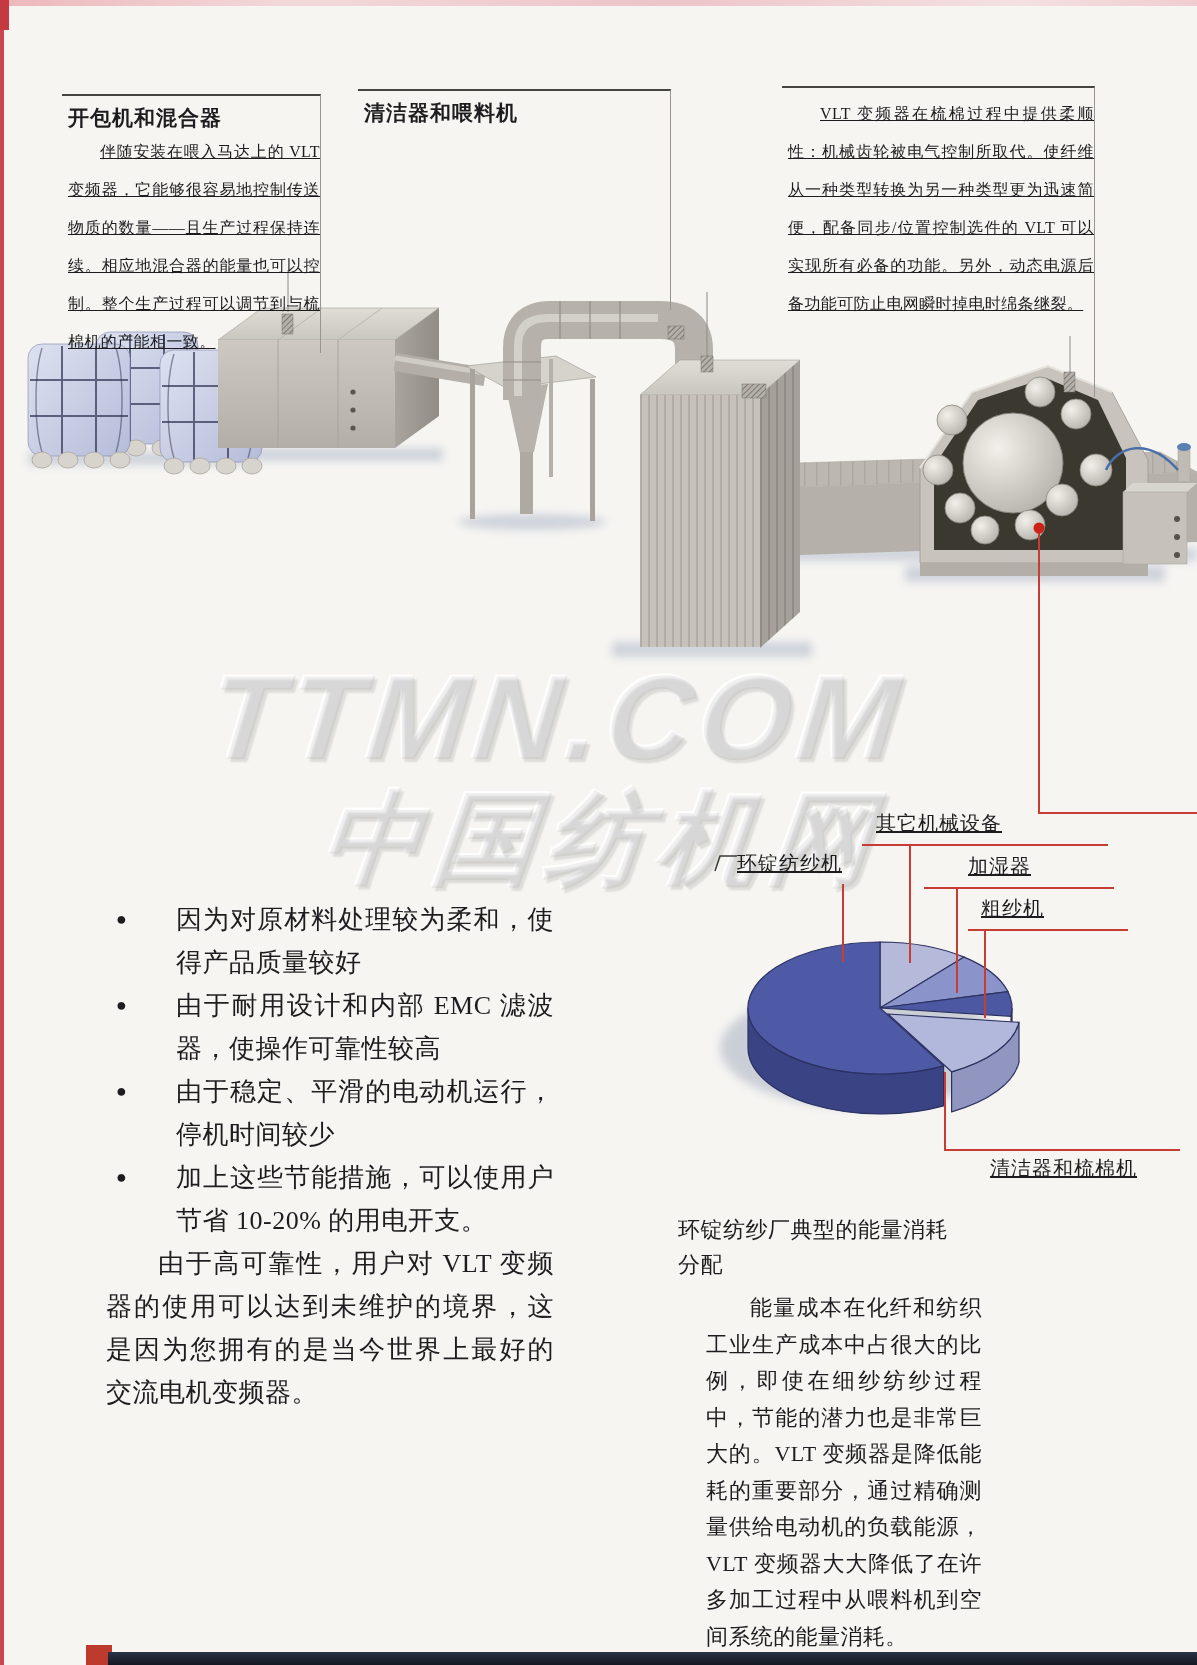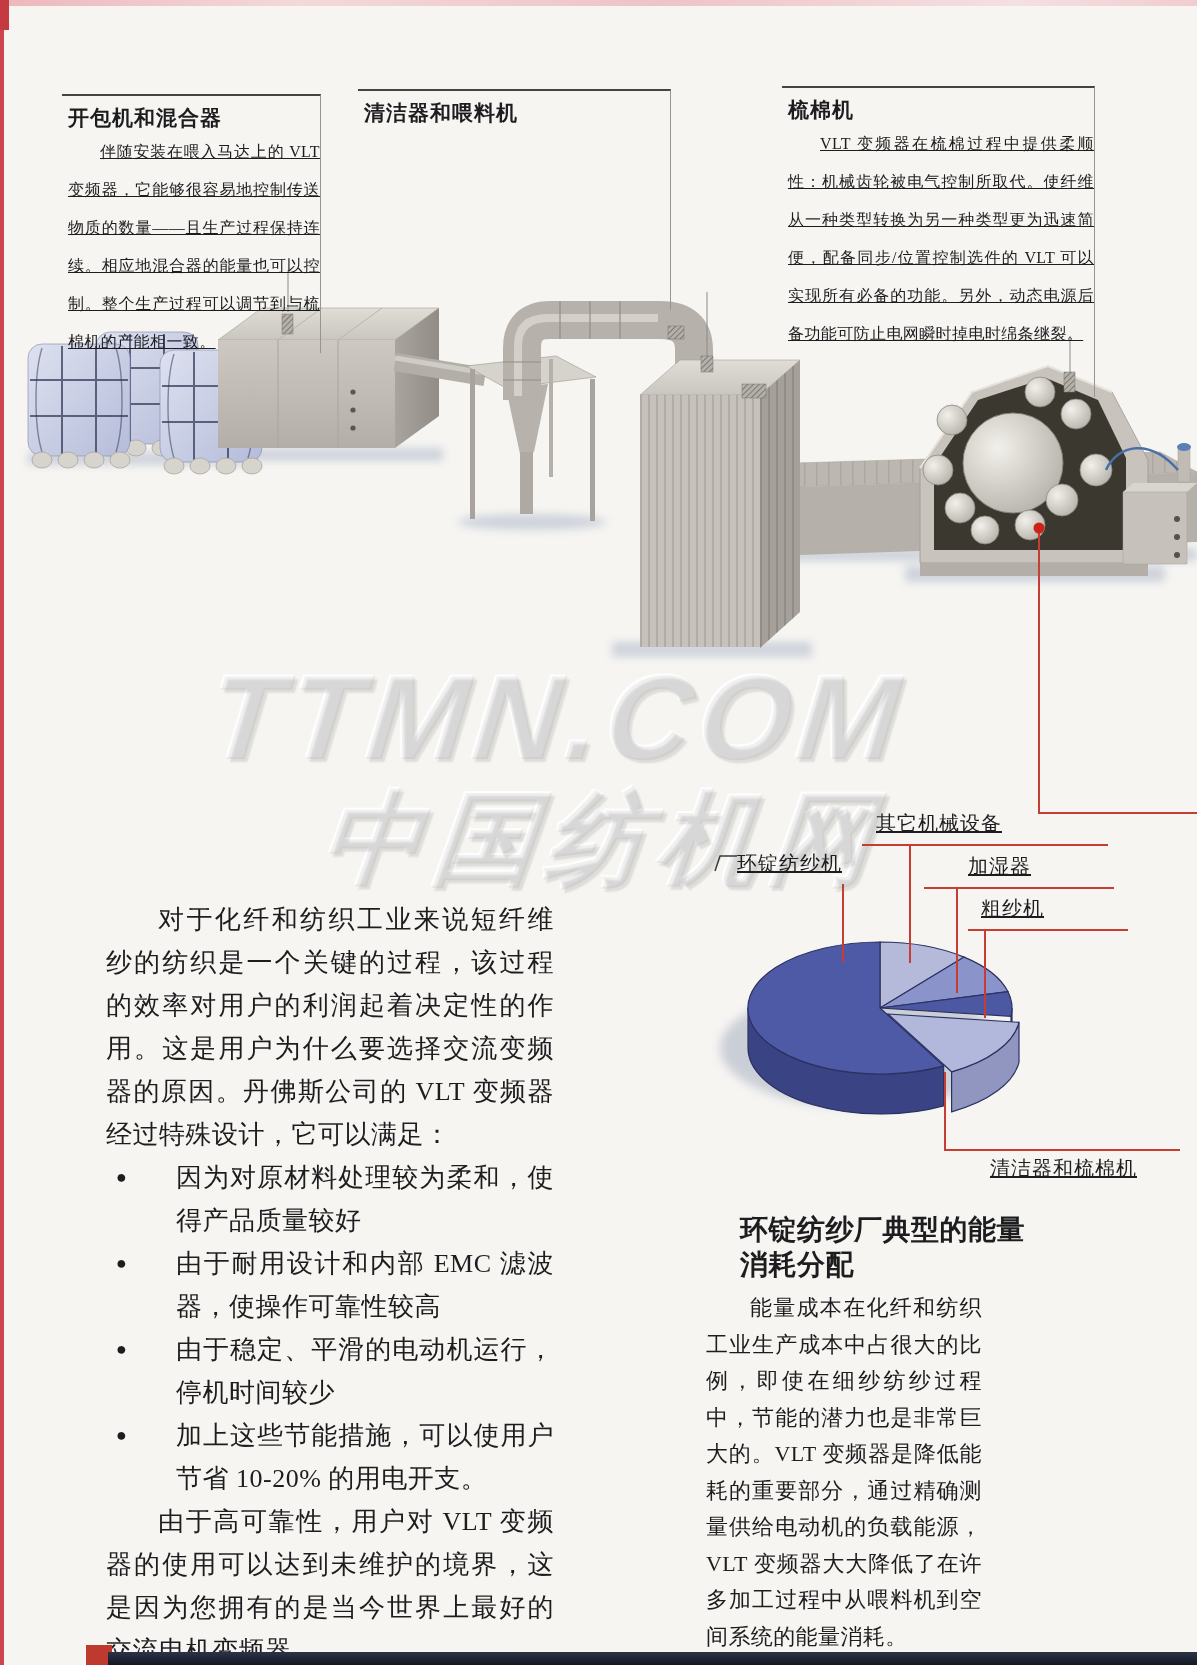--- a/index.html
+++ b/index.html
@@ -39,21 +39,21 @@
   #sec3{left:782px;top:86px;width:306px;height:302px;}
 
   
   #leftcol{left:106px;top:898px;width:448px;font-size:26px;line-height:43px;text-align:justify;letter-spacing:.5px;}
   #leftcol .indent{text-indent:2em;}
   .bullet{display:flex;}
   .bullet .dot{width:60px;padding-left:10px;font-size:18px;flex:none;}
   .bullet .txt{flex:1;text-align:justify;}
 
   
-  #chart-head{left:740px;top:1212px;width:292px;font-size:28px;font-weight:bold;line-height:35px;letter-spacing:.5px;}
+  #chart-head{left:678px;top:1212px;width:292px;font-size:22px;font-weight:normal;line-height:35px;letter-spacing:.5px;}
   #chart-body{left:706px;top:1290px;width:276px;font-size:22px;line-height:36.5px;text-align:justify;text-indent:2em;letter-spacing:.4px;}
 
   
   .pielbl{position:absolute;font-size:20px;white-space:nowrap;letter-spacing:1px;text-decoration:underline;}
   #lbl-ring{left:737px;top:850px;}
   #lbl-other{left:876px;top:810px;}
   #lbl-humid{left:968px;top:853px;}
   #lbl-rove{left:981px;top:895px;text-align:right;}
   #lbl-clean{left:956px;top:1155px;margin-left:34px;}
 
@@ -246,26 +246,24 @@
 </svg>
 
 <div class="sec" id="sec1">
   <div class="sec-title">开包机和混合器</div>
   <div class="sec-body">伴随安装在喂入马达上的 VLT 变频器，它能够很容易地控制传送物质的数量——且生产过程保持连续。相应地混合器的能量也可以控制。整个生产过程可以调节到与梳棉机的产能相一致。</div>
 </div>
 <div class="sec" id="sec2">
   <div class="sec-title">清洁器和喂料机</div>
 </div>
 <div class="sec" id="sec3">
-  <div class="sec-title">梳棉机</div>
   <div class="sec-body">VLT 变频器在梳棉过程中提供柔顺性：机械齿轮被电气控制所取代。使纤维从一种类型转换为另一种类型更为迅速简便，配备同步/位置控制选件的 VLT 可以实现所有必备的功能。另外，动态电源后备功能可防止电网瞬时掉电时绵条继裂。</div>
 </div>
 
 <div class="abs" id="leftcol">
-  <div class="indent">对于化纤和纺织工业来说短纤维纱的纺织是一个关键的过程，该过程的效率对用户的利润起着决定性的作用。这是用户为什么要选择交流变频器的原因。丹佛斯公司的 VLT 变频器经过特殊设计，它可以满足：</div>
   <div class="bullet">
     <span class="dot">●</span>
     <span class="txt">因为对原材料处理较为柔和，使得产品质量较好</span>
   </div>
   <div class="bullet">
     <span class="dot">●</span>
     <span class="txt">由于耐用设计和内部 EMC 滤波器，使操作可靠性较高</span>
   </div>
   <div class="bullet">
     <span class="dot">●</span>

